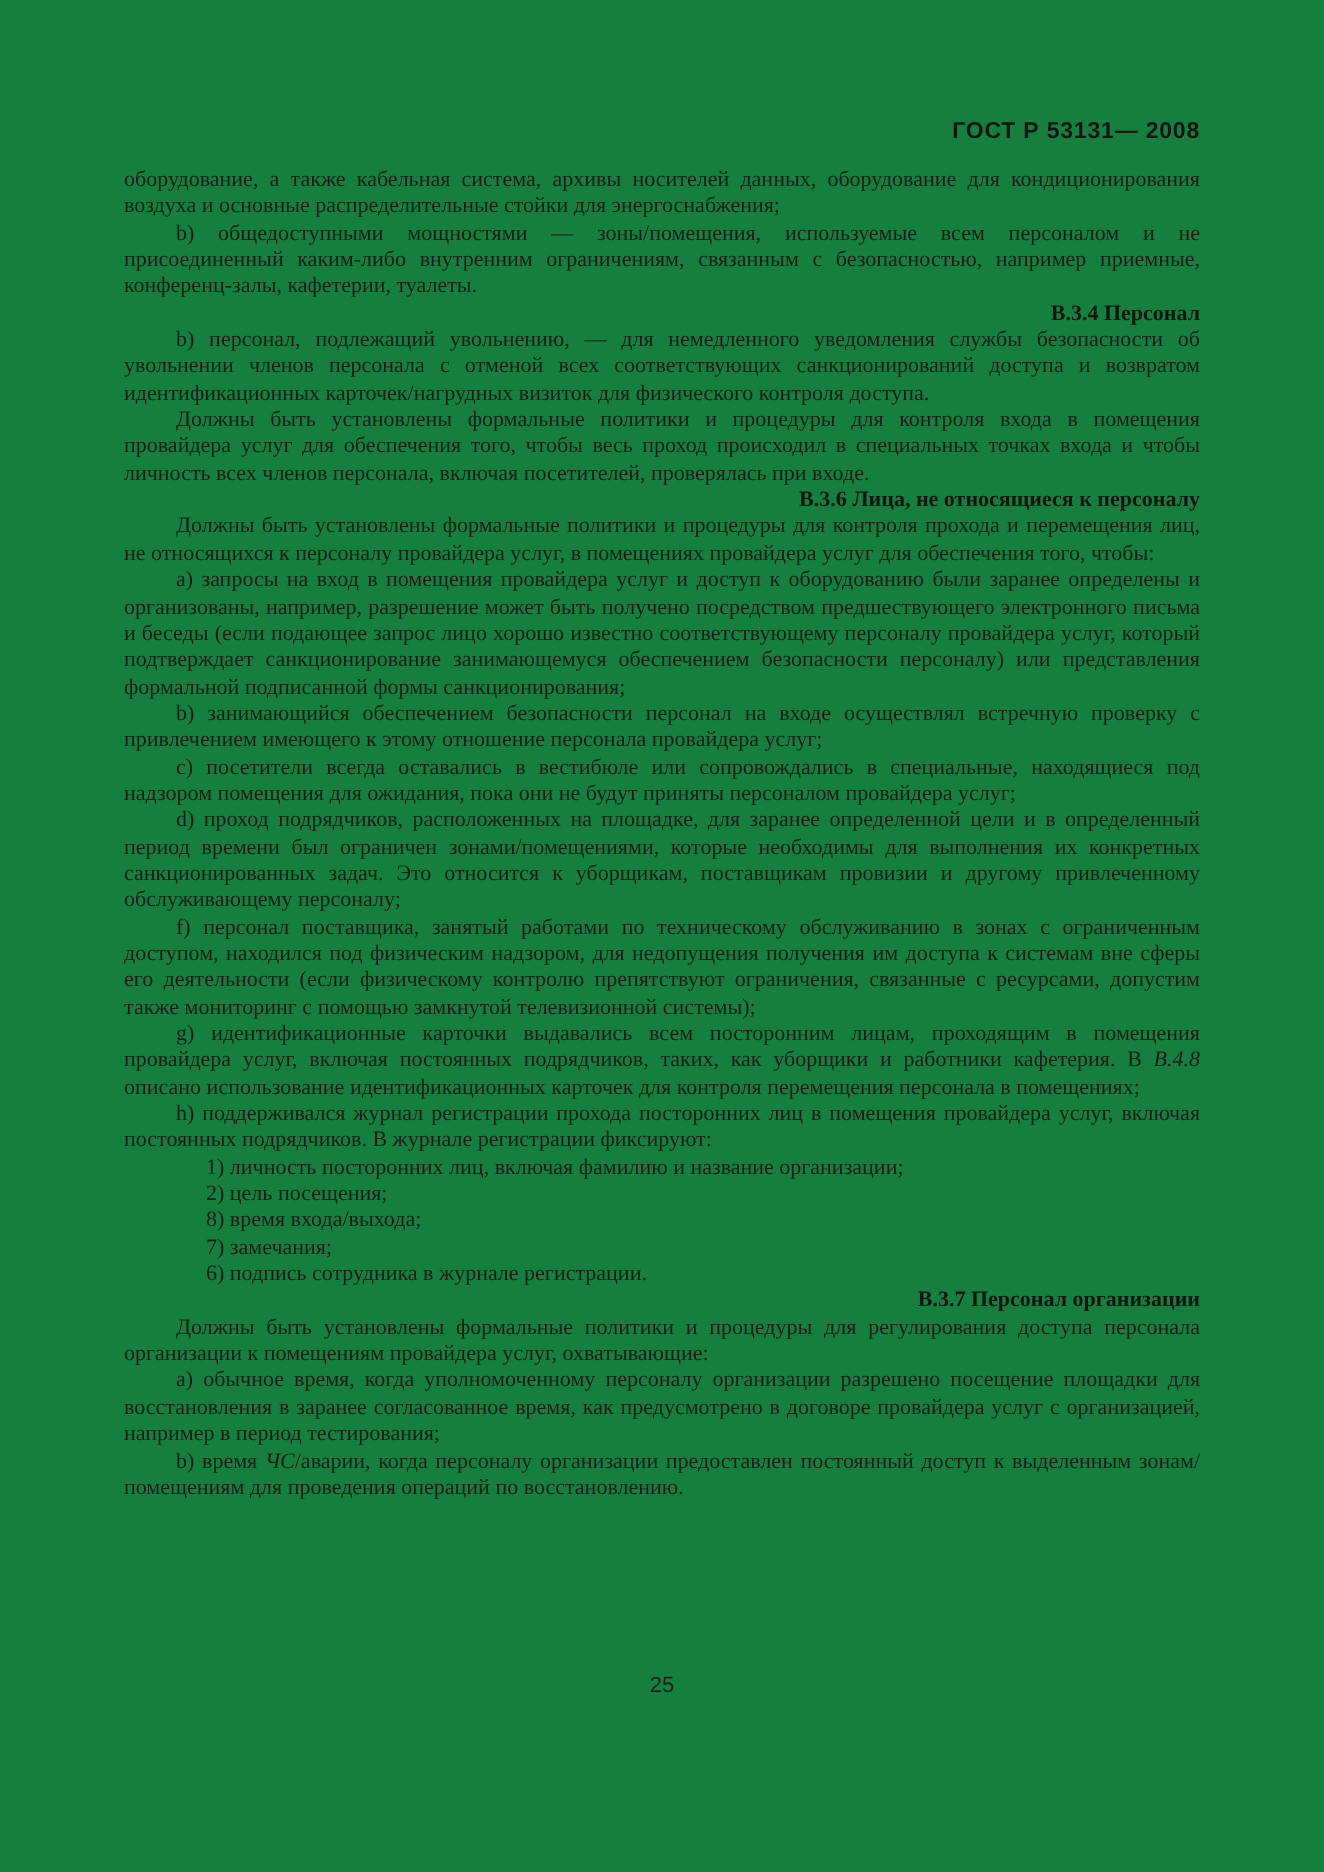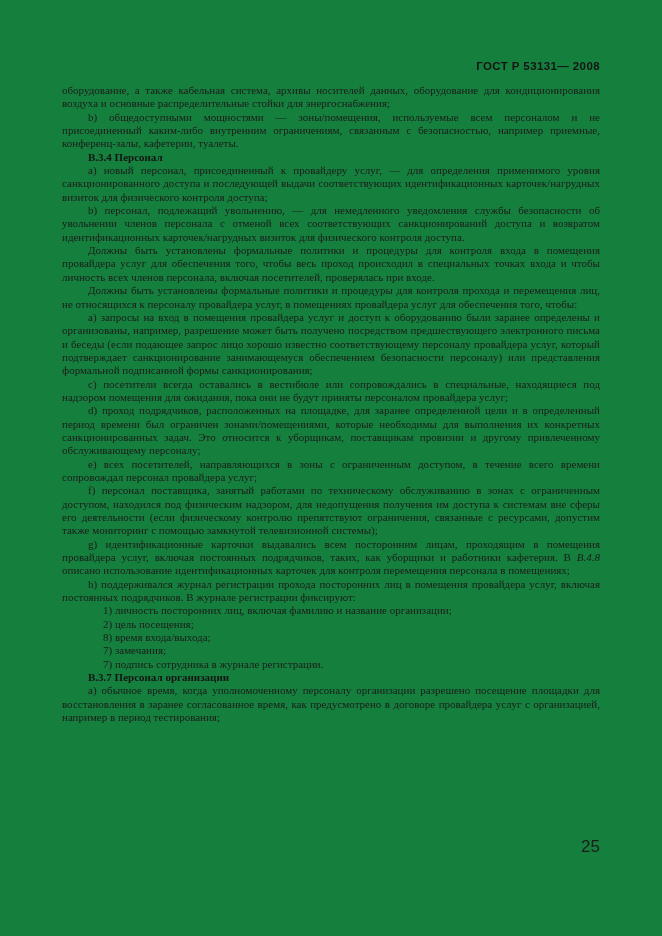--- a/index.html
+++ b/index.html
@@ -40,59 +40,61 @@
   }
   .body-text p {
     margin: 0;
     padding: 0;
   }
   .para { text-indent: 26px; }
   .para-noindent { text-indent: 0; }
   .heading {
     text-indent: 26px;
     font-weight: 700;
-    text-align: left;
+    text-align: right;
     color: #141414;
   }
   .subitem { text-indent: 41px; }
   .it { font-style: italic; }
   .page-num {
     position: absolute;
     top: 837px;
     left: 62px;
     width: 538px;
-    text-align: right;
-    font-size: 17px;
+    text-align: center;
+    font-size: 11px;
     color: #1b1b1b;
   }
 </style>
 </head>
 <body>
 
 <div class="page">
   <div class="doc-header">ГОСТ Р 53131— 2008</div>
 
   <div class="body-text">
       <p class="para-noindent"><span>оборудование, а также кабельная система, архивы носителей данных, оборудование для кондиционирования воздуха и основные распределительные стойки для энергоснабжения;</span></p>
       <p class="para"><span>b) общедоступными мощностями — зоны/помещения, используемые всем персоналом и не присоединенный каким-либо внутренним ограничениям, связанным с безопасностью, например приемные, конференц-залы, кафетерии, туалеты.</span></p>
       <p class="heading"><span>В.3.4 Персонал</span></p>
-      <p class="para"><span>a) новый персонал, присоединенный к провайдеру услуг, — для определения применимого уровня санкционированного доступа и последующей выдачи соответствующих идентификационных карточек/нагрудных визиток для физического контроля доступа;</span></p>
       <p class="para"><span>b) персонал, подлежащий увольнению, — для немедленного уведомления службы безопасности об увольнении членов персонала с отменой всех соответствующих санкционирований доступа и возвратом идентификационных карточек/нагрудных визиток для физического контроля доступа.</span></p>
       <p class="para"><span>Должны быть установлены формальные политики и процедуры для контроля входа в помещения провайдера услуг для обеспечения того, чтобы весь проход происходил в специальных точках входа и чтобы личность всех членов персонала, включая посетителей, проверялась при входе.</span></p>
+      <p class="heading"><span>В.3.6 Лица, не относящиеся к персоналу</span></p>
       <p class="para"><span>Должны быть установлены формальные политики и процедуры для контроля прохода и перемещения лиц, не относящихся к персоналу провайдера услуг, в помещениях провайдера услуг для обеспечения того, чтобы:</span></p>
       <p class="para"><span>a) запросы на вход в помещения провайдера услуг и доступ к оборудованию были заранее определены и организованы, например, разрешение может быть получено посредством предшествующего электронного письма и беседы (если подающее запрос лицо хорошо известно соответствующему персоналу провайдера услуг, который подтверждает санкционирование занимающемуся обеспечением безопасности персоналу) или представления формальной подписанной формы санкционирования;</span></p>
+      <p class="para"><span>b) занимающийся обеспечением безопасности персонал на входе осуществлял встречную проверку с привлечением имеющего к этому отношение персонала провайдера услуг;</span></p>
       <p class="para"><span>c) посетители всегда оставались в вестибюле или сопровождались в специальные, находящиеся под надзором помещения для ожидания, пока они не будут приняты персоналом провайдера услуг;</span></p>
       <p class="para"><span>d) проход подрядчиков, расположенных на площадке, для заранее определенной цели и в определенный период времени был ограничен зонами/помещениями, которые необходимы для выполнения их конкретных санкционированных задач. Это относится к уборщикам, поставщикам провизии и другому привлеченному обслуживающему персоналу;</span></p>
-      <p class="para"><span>e) всех посетителей, направляющихся в зоны с ограниченным доступом, в течение всего времени сопровождал персонал провайдера услуг;</span></p>
       <p class="para"><span>f) персонал поставщика, занятый работами по техническому обслуживанию в зонах с ограниченным доступом, находился под физическим надзором, для недопущения получения им доступа к системам вне сферы его деятельности (если физическому контролю препятствуют ограничения, связанные с ресурсами, допустим также мониторинг с помощью замкнутой телевизионной системы);</span></p>
       <p class="para"><span>g) идентификационные карточки выдавались всем посторонним лицам, проходящим в помещения провайдера услуг, включая постоянных подрядчиков, таких, как уборщики и работники кафетерия. В </span><span class="it">В.4.8</span><span> описано использование идентификационных карточек для контроля перемещения персонала в помещениях;</span></p>
       <p class="para"><span>h) поддерживался журнал регистрации прохода посторонних лиц в помещения провайдера услуг, включая постоянных подрядчиков. В журнале регистрации фиксируют:</span></p>
       <p class="subitem"><span>1) личность посторонних лиц, включая фамилию и название организации;</span></p>
       <p class="subitem"><span>2) цель посещения;</span></p>
       <p class="subitem"><span>8) время входа/выхода;</span></p>
       <p class="subitem"><span>7) замечания;</span></p>
-      <p class="subitem"><span>7) подпись сотрудника в журнале регистрации.</span></p>
+      <p class="subitem"><span>6) подпись сотрудника в журнале регистрации.</span></p>
       <p class="heading"><span>В.3.7 Персонал организации</span></p>
+      <p class="para"><span>Должны быть установлены формальные политики и процедуры для регулирования доступа персонала организации к помещениям провайдера услуг, охватывающие:</span></p>
       <p class="para"><span>a) обычное время, когда уполномоченному персоналу организации разрешено посещение площадки для восстановления в заранее согласованное время, как предусмотрено в договоре провайдера услуг с организацией, например в период тестирования;</span></p>
+      <p class="para"><span>b) время </span><span class="it">ЧС</span><span>/аварии, когда персоналу организации предоставлен постоянный доступ к выделенным зонам/помещениям для проведения операций по восстановлению.</span></p>
     </div>
 
   <div class="page-num">25</div>
 </div>
 
 </body></html>

